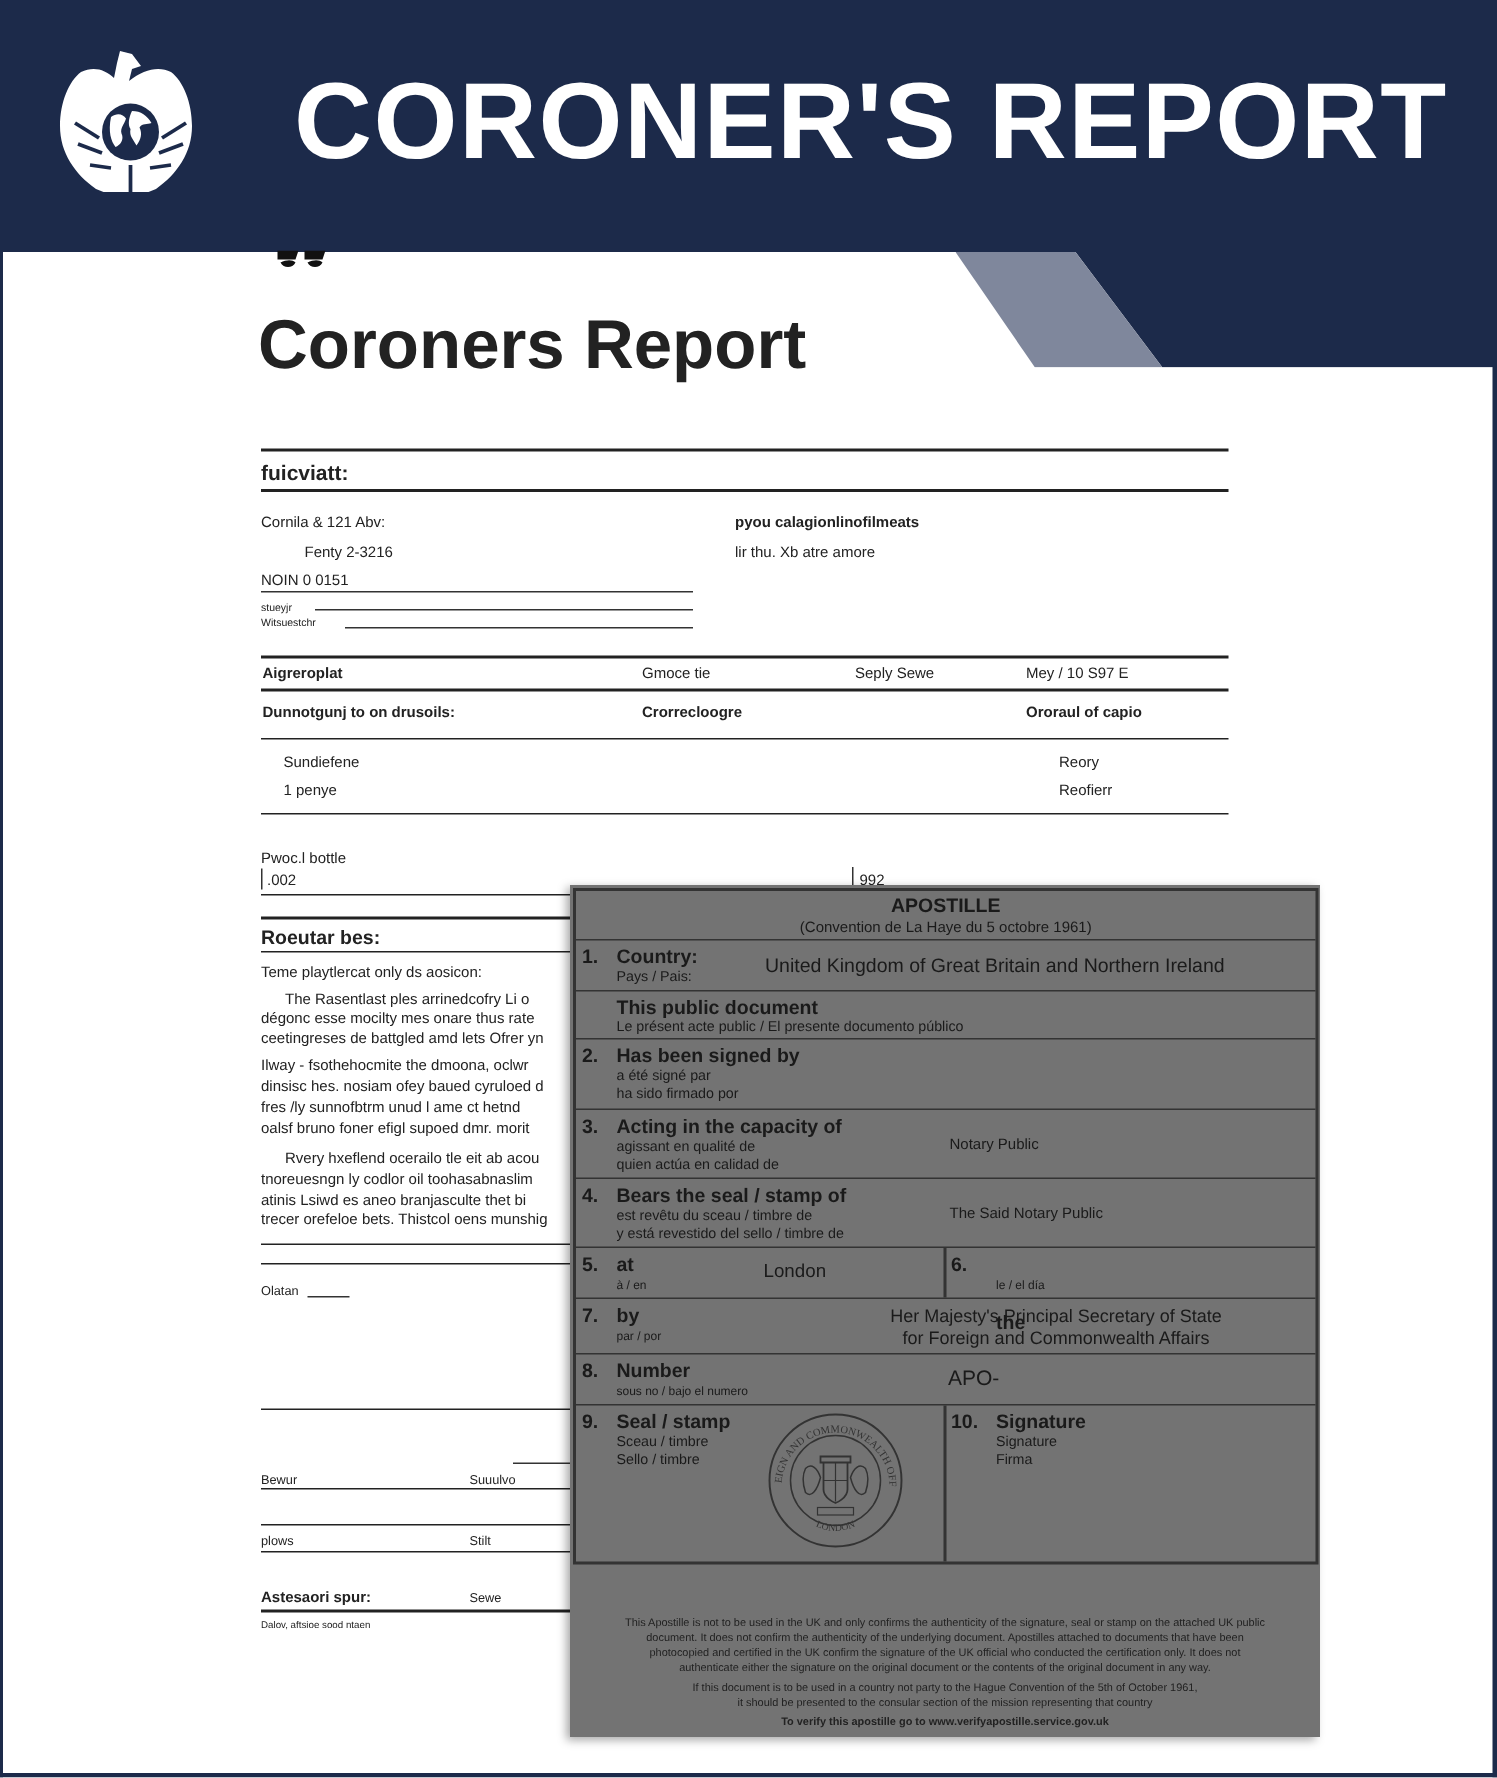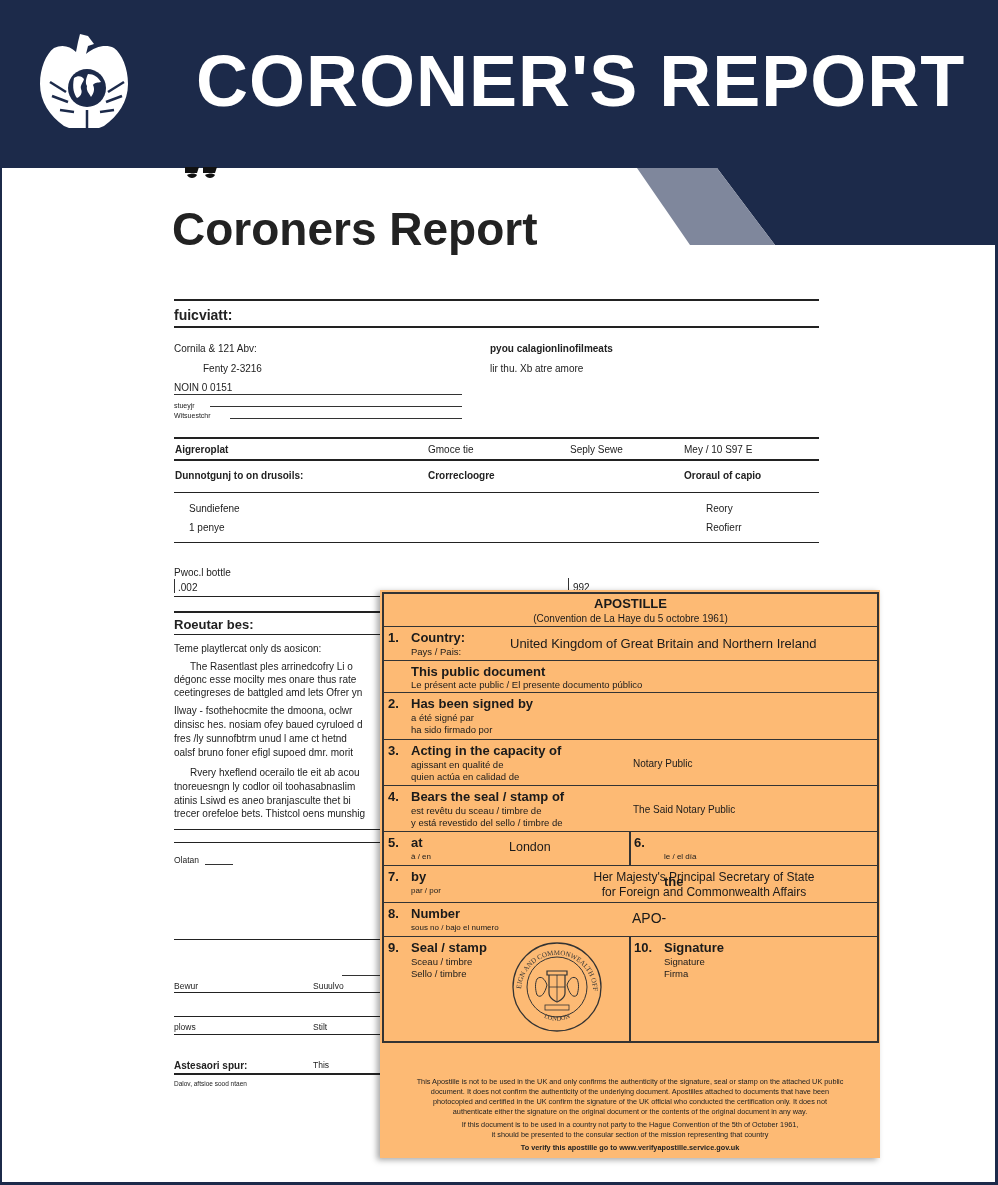--- a/index.html
+++ b/index.html
@@ -13,21 +13,21 @@
     .banner-title { position: absolute; left: 196px; top: 40px; font-size: 72px; font-weight: 700; color: #ffffff; letter-spacing: 1px; white-space: nowrap; line-height: 82px; }
 
     .doc-title { position: absolute; left: 172px; top: 202px; font-size: 46px; font-weight: 700; color: #222; }
     .crest-mini { position: absolute; left: 183px; top: 167px; width: 36px; height: 14px; }
     .rule { position: absolute; left: 174px; width: 645px; background: #222; }
     .t { position: absolute; font-size: 10px; color: #222; white-space: nowrap; }
     .tb { font-weight: 700; }
     .sec-h { font-size: 14px; font-weight: 700; }
     .sline { position: absolute; height: 1px; background: #333; }
 
-    .apostille { position: absolute; left: 380px; top: 590px; width: 500px; height: 568px; background: #fdba74; box-shadow: -3px 2px 6px rgba(0,0,0,0.35); }
+    .apostille { position: absolute; left: 380px; top: 590px; width: 500px; height: 568px; background: #737373; box-shadow: -3px 2px 6px rgba(0,0,0,0.35); }
     .ap-table { position: absolute; left: 2px; top: 2px; width: 497px; border: 2px solid #333; }
     .ap-row { position: relative; border-bottom: 1.5px solid #333; }
     .ap-row:last-child { border-bottom: none; }
     .ap-num { position: absolute; left: 4px; font-size: 13px; font-weight: 700; }
     .ap-label { position: absolute; left: 27px; font-size: 13px; font-weight: 700; }
     .ap-sub { position: absolute; left: 27px; font-size: 9.5px; line-height: 12px; }
     .ap-val { position: absolute; font-size: 10px; }
     .ap-center { text-align: center; width: 100%; position: absolute; left: 0; }
     .ap-footer { position: absolute; left: 0; top: 487px; width: 500px; text-align: center; font-size: 7.3px; line-height: 10px; color: #222; }
     .ap-footer p { margin-bottom: 2px; }
@@ -133,21 +133,21 @@
 <div class="rule" style="top:939px;height:1px;"></div>
 <div class="sline" style="left:342px;top:975px;width:40px;"></div>
 <div class="t" style="left:174px;top:981px;font-size:8.5px;">Bewur</div>
 <div class="t" style="left:313px;top:981px;font-size:8.5px;">Suuulvo</div>
 <div class="rule" style="top:992px;height:1px;"></div>
 <div class="rule" style="top:1016px;height:1px;"></div>
 <div class="t" style="left:174px;top:1022px;font-size:8.5px;">plows</div>
 <div class="t" style="left:313px;top:1022px;font-size:8.5px;">Stilt</div>
 <div class="rule" style="top:1034px;height:1px;"></div>
 <div class="t tb" style="left:174px;top:1060px;">Astesaori spur:</div>
-<div class="t" style="left:313px;top:1060px;font-size:8.5px;">This</div>
+<div class="t" style="left:313px;top:1060px;font-size:8.5px;">Sewe</div>
 <div class="rule" style="top:1073px;height:2px;"></div>
 <div class="t" style="left:174px;top:1080px;font-size:6.5px;">Dalov, aftsioe sood ntaen</div>
 
 <div class="apostille">
   <div class="ap-table">
     <div class="ap-row" style="height:33px;">
       <div class="ap-center" style="top:2px;font-size:13px;font-weight:700;">APOSTILLE</div>
       <div class="ap-center" style="top:19px;font-size:10px;">(Convention de La Haye du 5 octobre 1961)</div>
     </div>
     <div class="ap-row" style="height:34px;">

